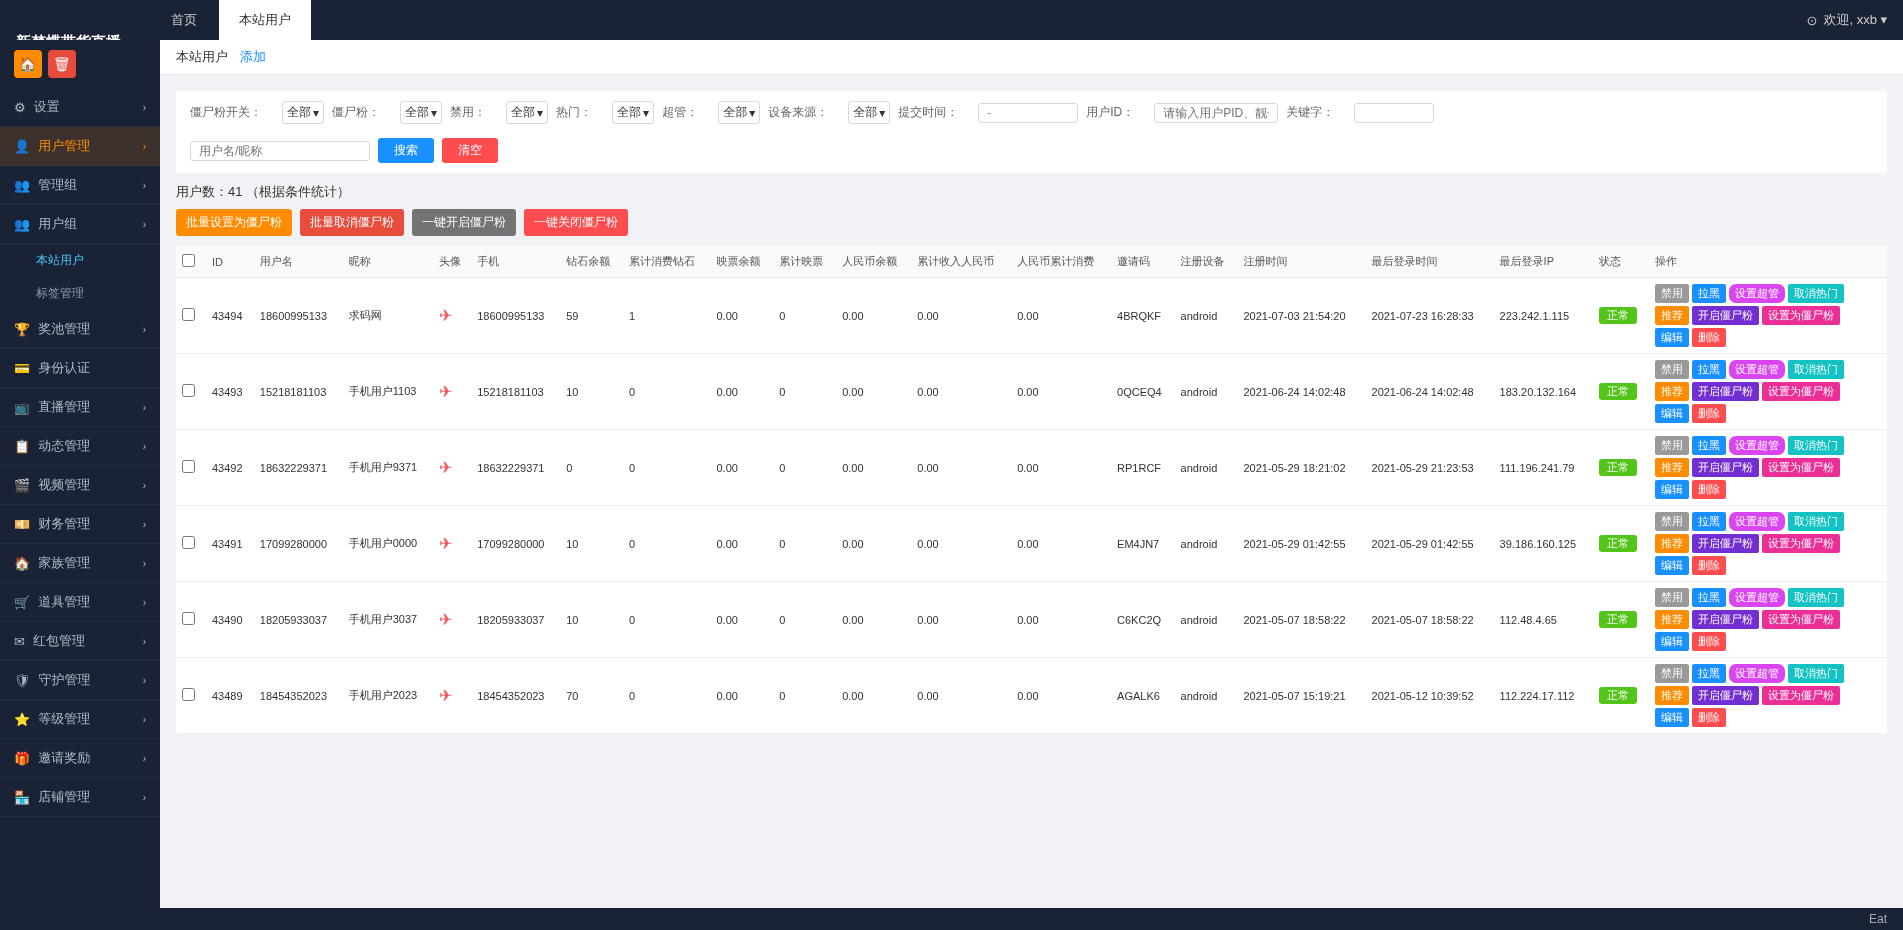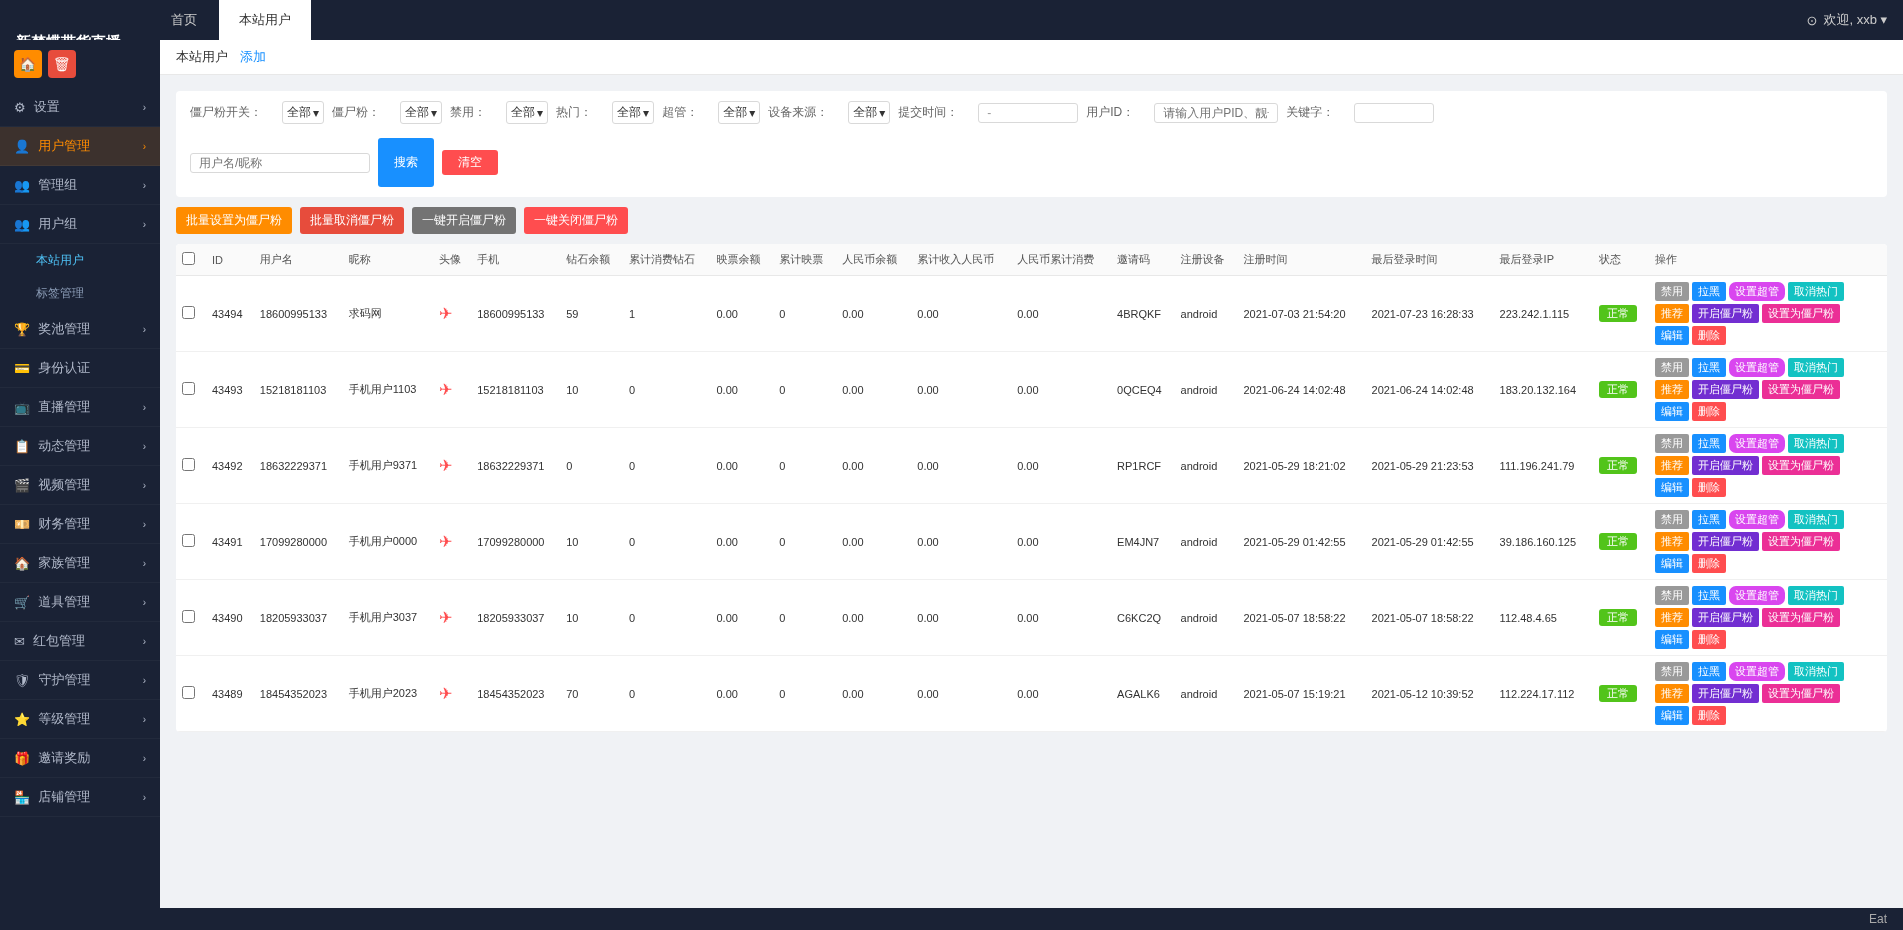--- a/index.html
+++ b/index.html
@@ -39,21 +39,21 @@
 
     
     .filter-bar { background: #fff; padding: 10px 14px; border-radius: 4px; margin-bottom: 10px; display: flex; flex-wrap: wrap; align-items: center; gap: 8px; font-size: 12px; }
     .filter-group { display: flex; align-items: center; gap: 20px; }
     .filter-label { color: #666; white-space: nowrap; }
     .filter-select { border: 1px solid #d9d9d9; border-radius: 3px; padding: 2px 4px; font-size: 12px; color: #333; background: #fff; cursor: pointer; display: flex; align-items: center; gap: 2px; white-space: nowrap; }
     .filter-input { border: 1px solid #d9d9d9; border-radius: 3px; padding: 2px 8px; font-size: 12px; color: #333; background: #fff; width: 180px; outline: none; }
     .filter-date { border: 1px solid #d9d9d9; border-radius: 3px; padding: 2px 8px; font-size: 12px; min-width: 100px; color: #999; }
     .filter-input-small { border: 1px solid #d9d9d9; border-radius: 3px; padding: 2px 8px; font-size: 12px; width: 124px; outline: none; }
     .filter-row2 { display: flex; align-items: center; gap: 8px; margin-top: 6px; }
-    .btn-search { background: #1890ff; color: #fff; border: none; border-radius: 3px; padding: 16px 16px; cursor: pointer; font-size: 12px; }
+    .btn-search { background: #1890ff; color: #fff; border: none; border-radius: 3px; padding: 4px 16px; cursor: pointer; font-size: 12px; }
     .btn-clear { background: #ff4d4f; color: #fff; border: none; border-radius: 3px; padding: 4px 16px; cursor: pointer; font-size: 12px; }
     .user-count { font-size: 13px; color: #333; margin: 8px 0; }
 
     
     .bulk-btns { display: flex; gap: 8px; margin-bottom: 10px; }
     .bulk-btn { padding: 5px 10px; border: none; border-radius: 3px; cursor: pointer; font-size: 12px; color: #fff; }
     .bulk-btn.orange { background: #ff8c00; }
     .bulk-btn.red { background: #e74c3c; }
     .bulk-btn.pink { background: #737373; }
     .bulk-btn.danger { background: #ff4d4f; }
@@ -287,20 +287,21 @@
           <input class="filter-input-small" style="width: 80px;">
         </div>
 
         <div class="filter-row2" style="width:100%;">
           <input class="filter-input" placeholder="用户名/昵称" style="">
           <button class="btn-search">搜索</button>
           <button class="btn-clear">清空</button>
         </div>
       </div>
 
+      <div class="user-count">用户数：41 （根据条件统计）</div>
 
       <div class="bulk-btns">
         <button class="bulk-btn orange">批量设置为僵尸粉</button>
         <button class="bulk-btn red">批量取消僵尸粉</button>
         <button class="bulk-btn pink">一键开启僵尸粉</button>
         <button class="bulk-btn danger">一键关闭僵尸粉</button>
       </div>
 
       <div class="table-wrap">
         <table>

